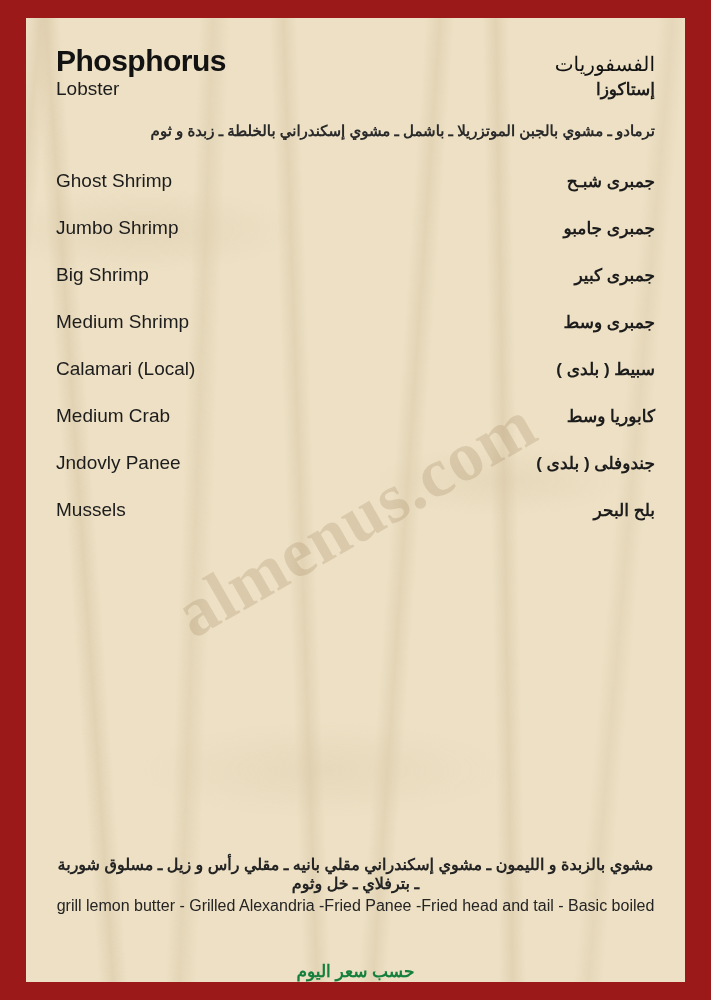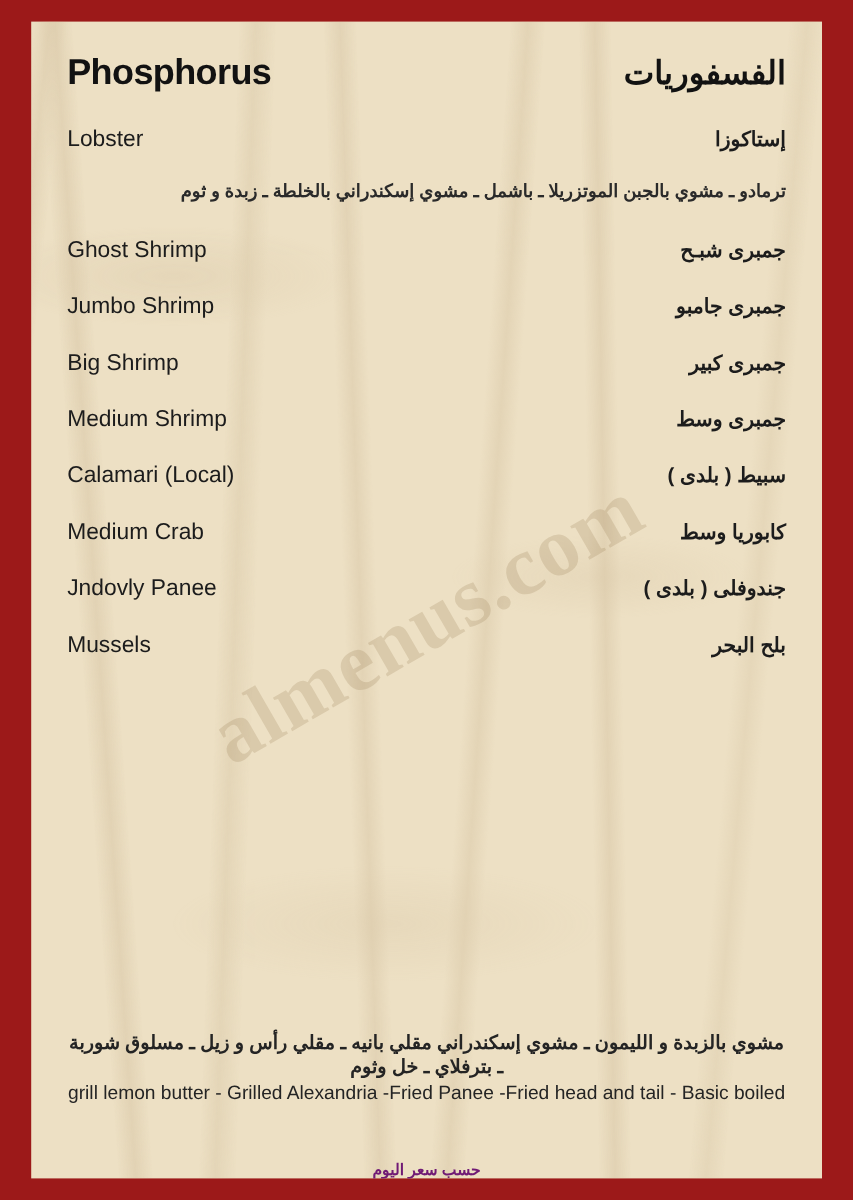--- a/index.html
+++ b/index.html
@@ -62,31 +62,30 @@
     font-family: "Liberation Serif", serif;
   }
   .content {
     position: relative;
     padding: 26px 30px 0 30px;
   }
   .header {
     display: flex;
     align-items: baseline;
     justify-content: space-between;
-    margin-bottom: 28px;
   }
   .brand-en {
     font-size: 30px;
     font-weight: bold;
     color: #121212;
     letter-spacing: -0.5px;
   }
   .brand-ar {
-    font-size: 27px;
-    font-weight: bold;
+    font-size: 20px;
+    font-weight: normal;
     color: #121212;
     direction: rtl;
   }
   .row {
     display: flex;
     align-items: baseline;
     justify-content: space-between;
     margin-bottom: 24px;
   }
   .row .en {
@@ -126,23 +125,23 @@
   }
   .footer-en {
     text-align: center;
     font-size: 16px;
     color: #242424;
     margin-bottom: 46px;
   }
   .price-note {
     text-align: center;
     direction: rtl;
-    font-size: 13px;
-    font-weight: bold;
-    color: #701a75;
+    font-size: 17px;
+    font-weight: bold;
+    color: #15803d;
   }
 </style>
 </head>
 <body>
 
 <div class="page">
   <div class="menu-card">
     <div class="texture"></div>
     <div class="watermark">almenus.com</div>
 

